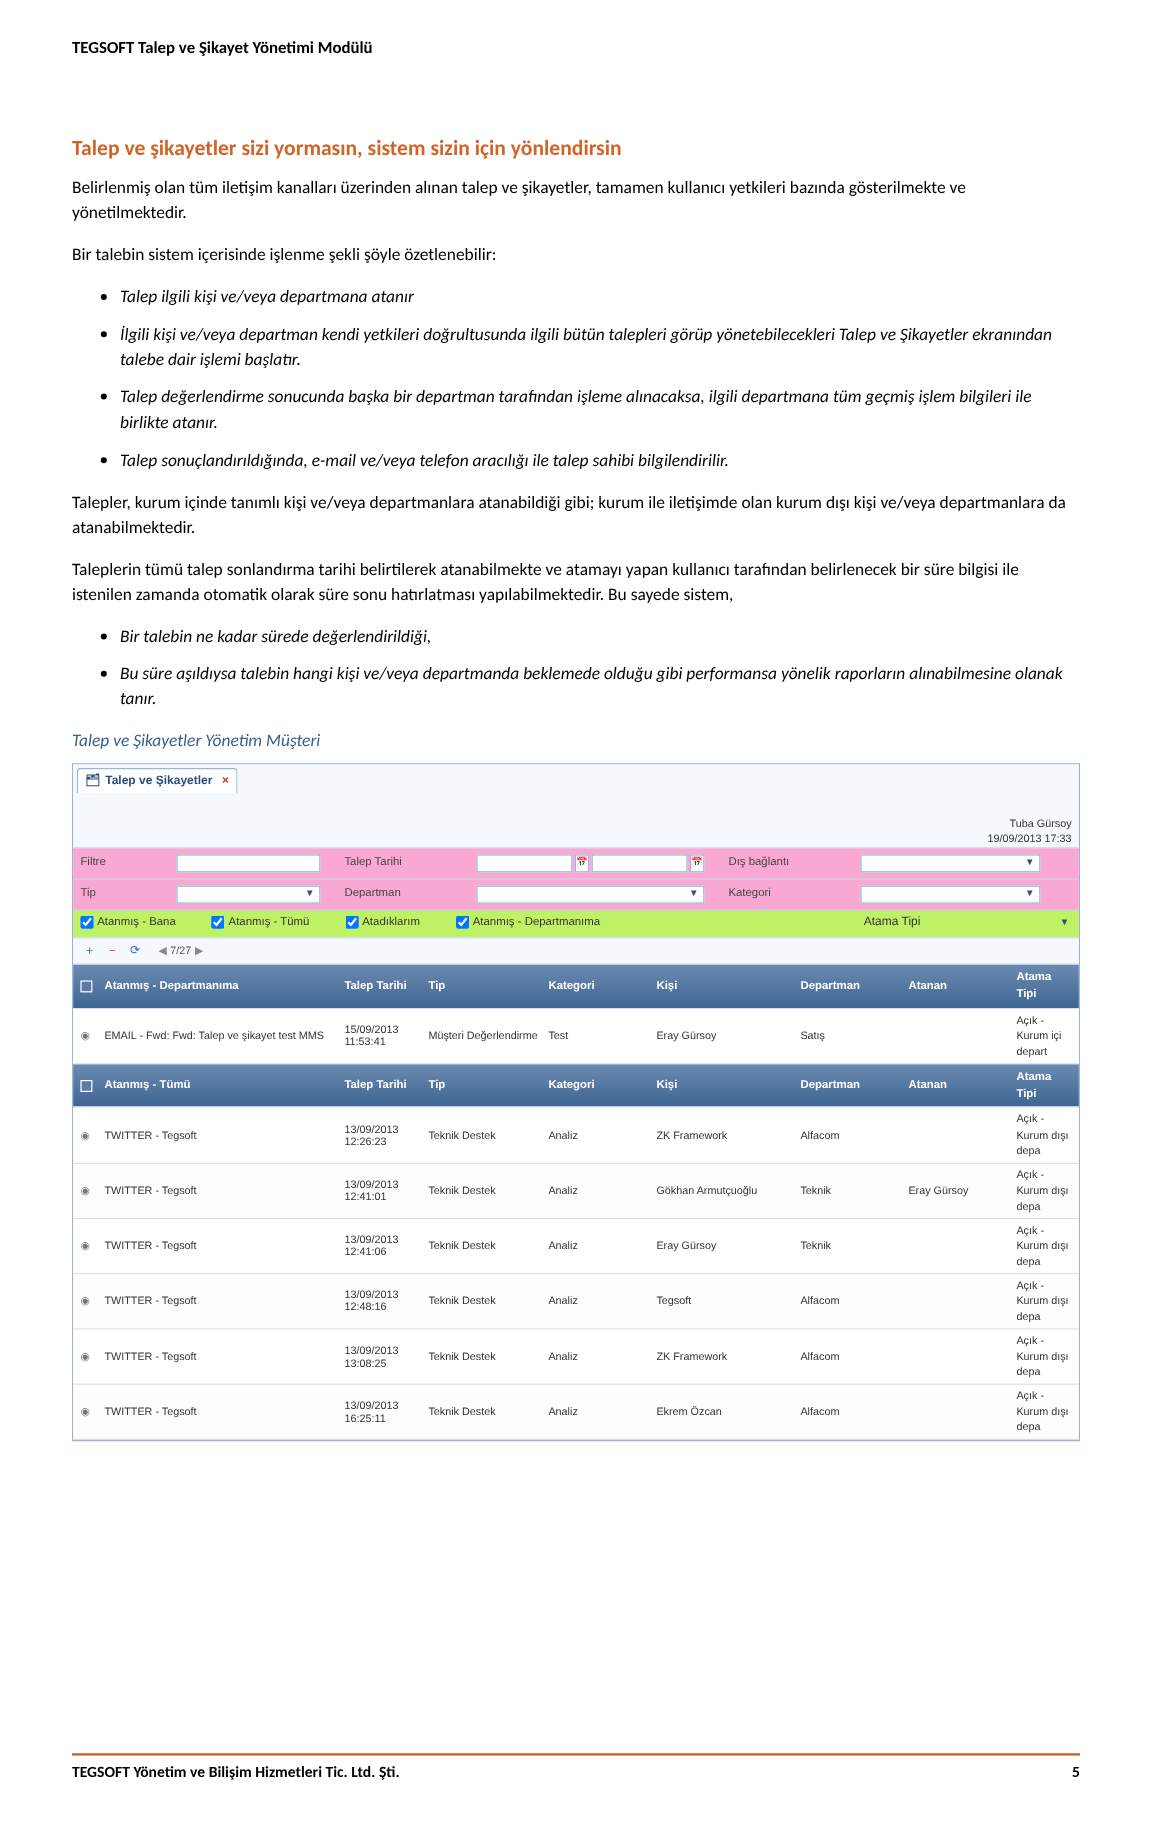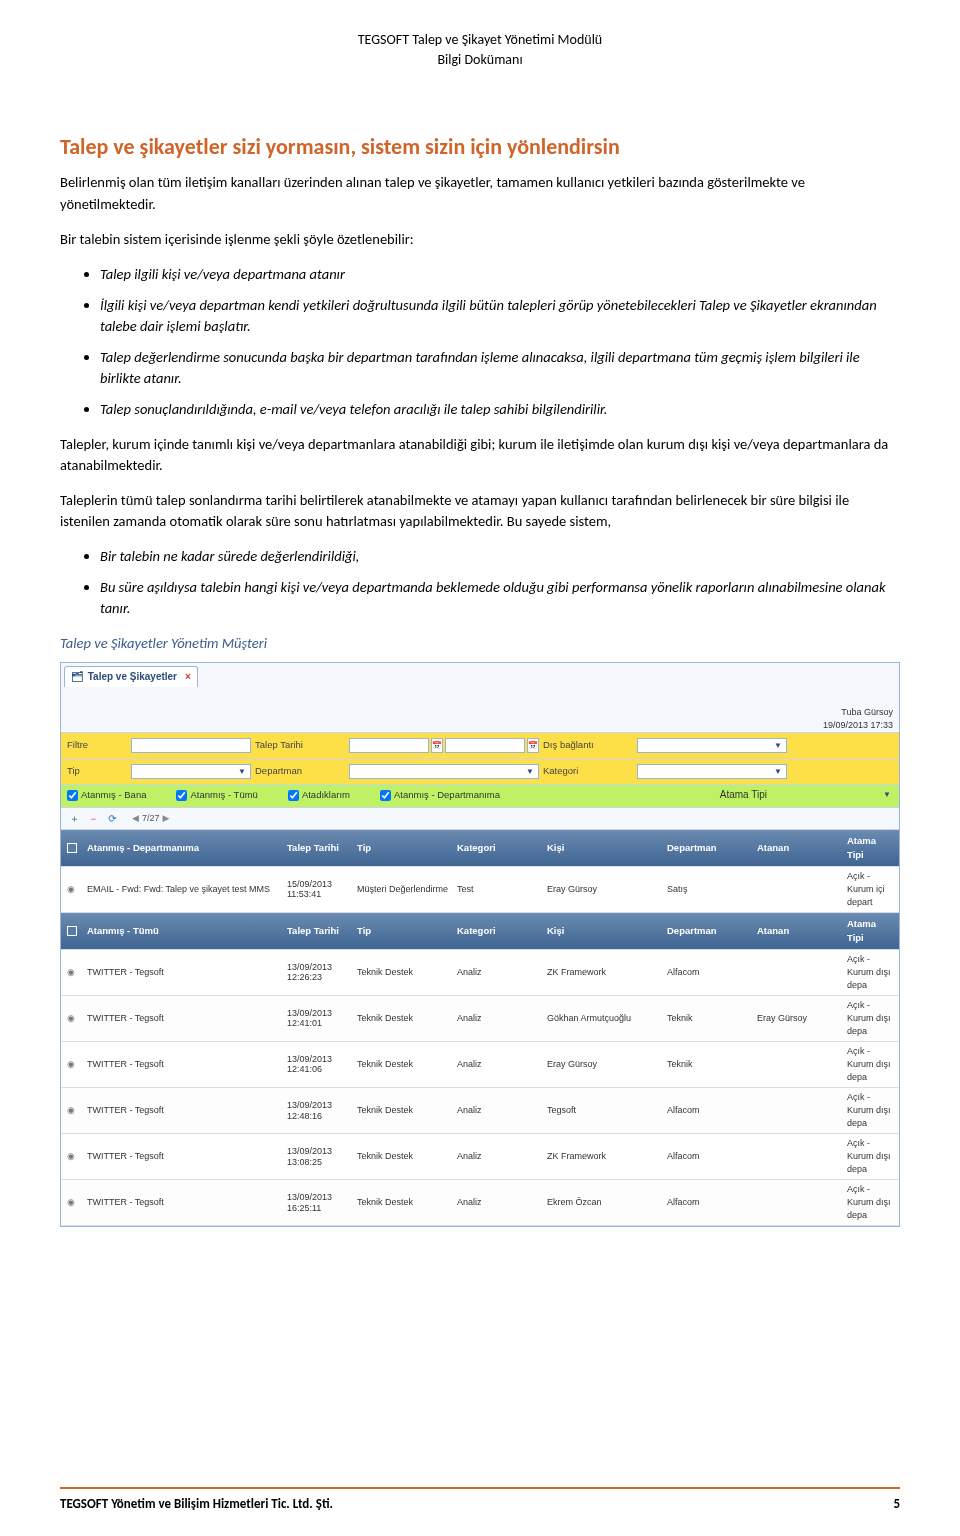--- a/index.html
+++ b/index.html
@@ -6,22 +6,22 @@
   body {
     font-family: Calibri, "Segoe UI", Arial, sans-serif;
     background: #fff;
     color: #000;
     width: 960px;
     margin: 0 auto;
     padding: 30px 60px 40px 60px;
     font-size: 14.5px;
     line-height: 1.45;
   }
-  .header-right { text-align: center; font-weight: normal; font-size: 14px; margin-bottom: 60px; }
-  .section-title { color: #d0652a; font-size: 22px; font-weight: bold; margin-bottom: 10px; }
+  .header-right { text-align: left; font-weight: bold; font-size: 14px; margin-bottom: 60px; }
+  .section-title { color: #d0652a; font-size: 18px; font-weight: bold; margin-bottom: 10px; }
   p { margin-bottom: 14px; }
   ul { list-style: disc; margin-left: 40px; margin-bottom: 14px; font-style: italic; }
   ul li { margin-bottom: 10px; }
   .caption { color: #3b5e8c; font-style: italic; margin: 10px 0 8px 0; }
 
   
   .app {
     border: 1px solid #9bb5d6;
     background: #e9f0f9;
     font-size: 10px;
@@ -48,24 +48,24 @@
     padding: 3px 6px;
     font-weight: bold;
     color: #2a4d7a;
   }
   .tab-close { color: #c33; font-weight: bold; cursor: pointer; margin-left: 4px; }
   .userblock { text-align: right; font-size: 9px; color: #333; margin-top: 40px; }
 
   .filters {
     display: grid;
     grid-template-columns: 60px 120px 90px 190px 90px 150px 90px 1fr;
-    gap: 3px 4px;
+    gap: 3px 20px;
     align-items: center;
     padding: 5px 6px;
-    background: #fde047;
+    background: #f9a8d4;
     border-bottom: 1px solid #c8d6e8;
   }
   .filters .lbl { color: #444; font-size: 9.5px; }
   .filters input[type=text], .filters .combo {
     height: 15px;
     border: 1px solid #9bb5d6;
     background: #fff;
     font-size: 9px;
     padding: 0 2px;
     width: 100%;
@@ -134,21 +134,20 @@
     font-weight: bold;
     font-size: 13px;
     gap: 44px;
   }
 </style>
 </head>
 <body>
 
 <div class="header-right">
   <div>TEGSOFT Talep ve Şikayet Yönetimi Modülü</div>
-  <div>Bilgi Dokümanı</div>
 </div>
 
 <div class="section-title">Talep ve şikayetler sizi yormasın, sistem sizin için yönlendirsin</div>
 
 <p>Belirlenmiş olan tüm iletişim kanalları üzerinden alınan talep ve şikayetler, tamamen kullanıcı yetkileri bazında gösterilmekte ve yönetilmektedir.</p>
 <p>Bir talebin sistem içerisinde işlenme şekli şöyle özetlenebilir:</p>
 
 <ul>
   <li>Talep ilgili kişi ve/veya departmana atanır</li>
   <li>İlgili kişi ve/veya departman kendi yetkileri doğrultusunda ilgili bütün talepleri görüp yönetebilecekleri Talep ve Şikayetler ekranından talebe dair işlemi başlatır.</li>

